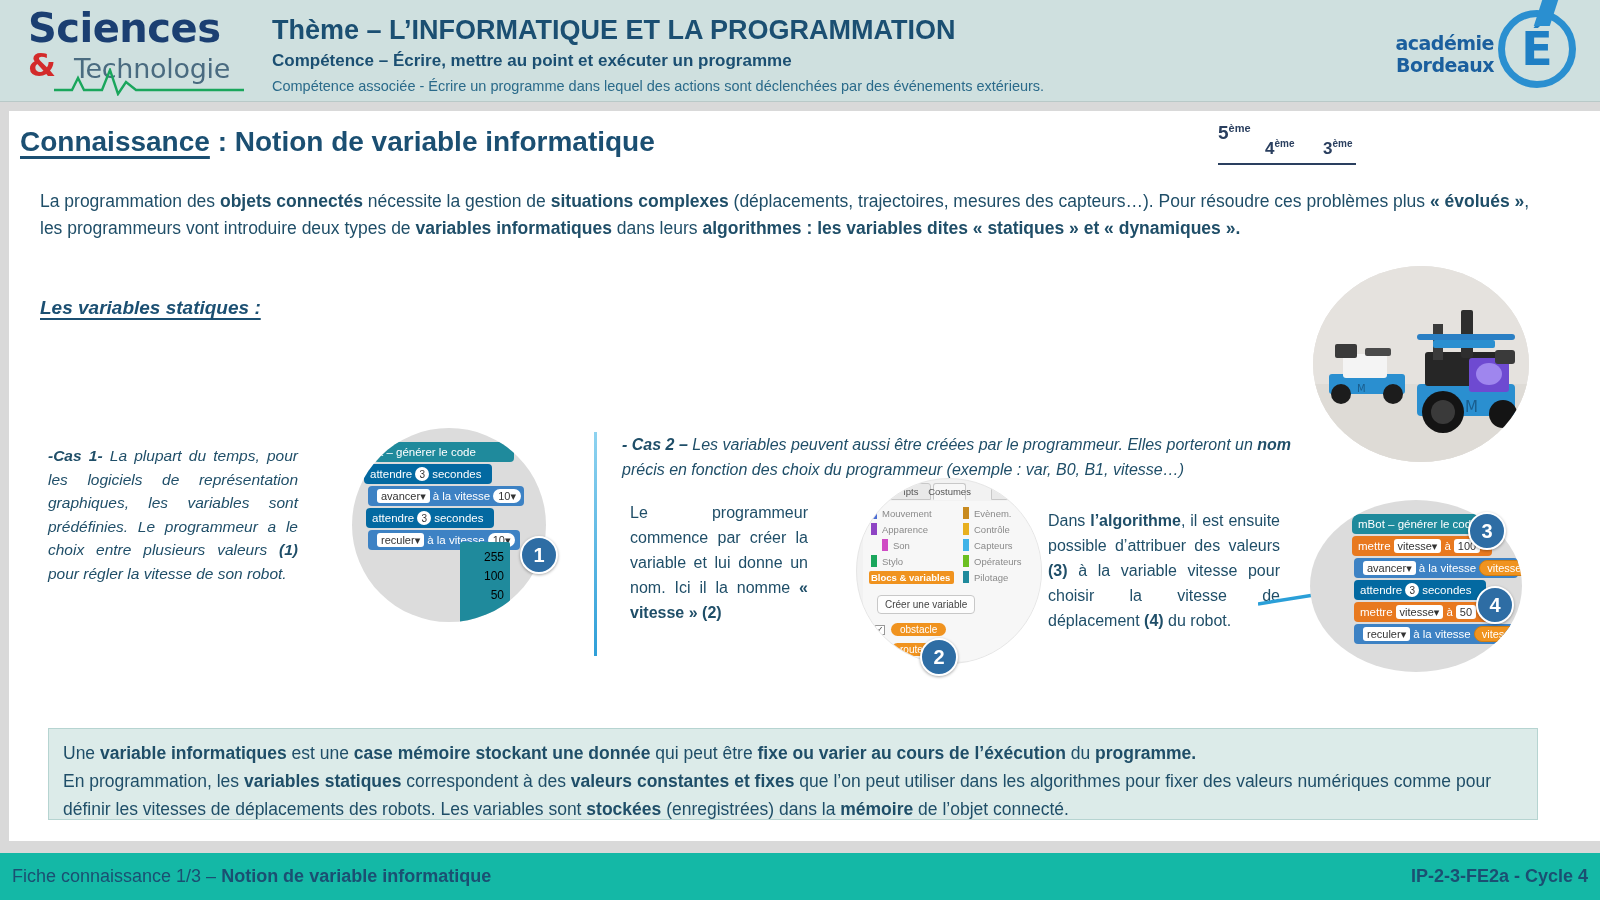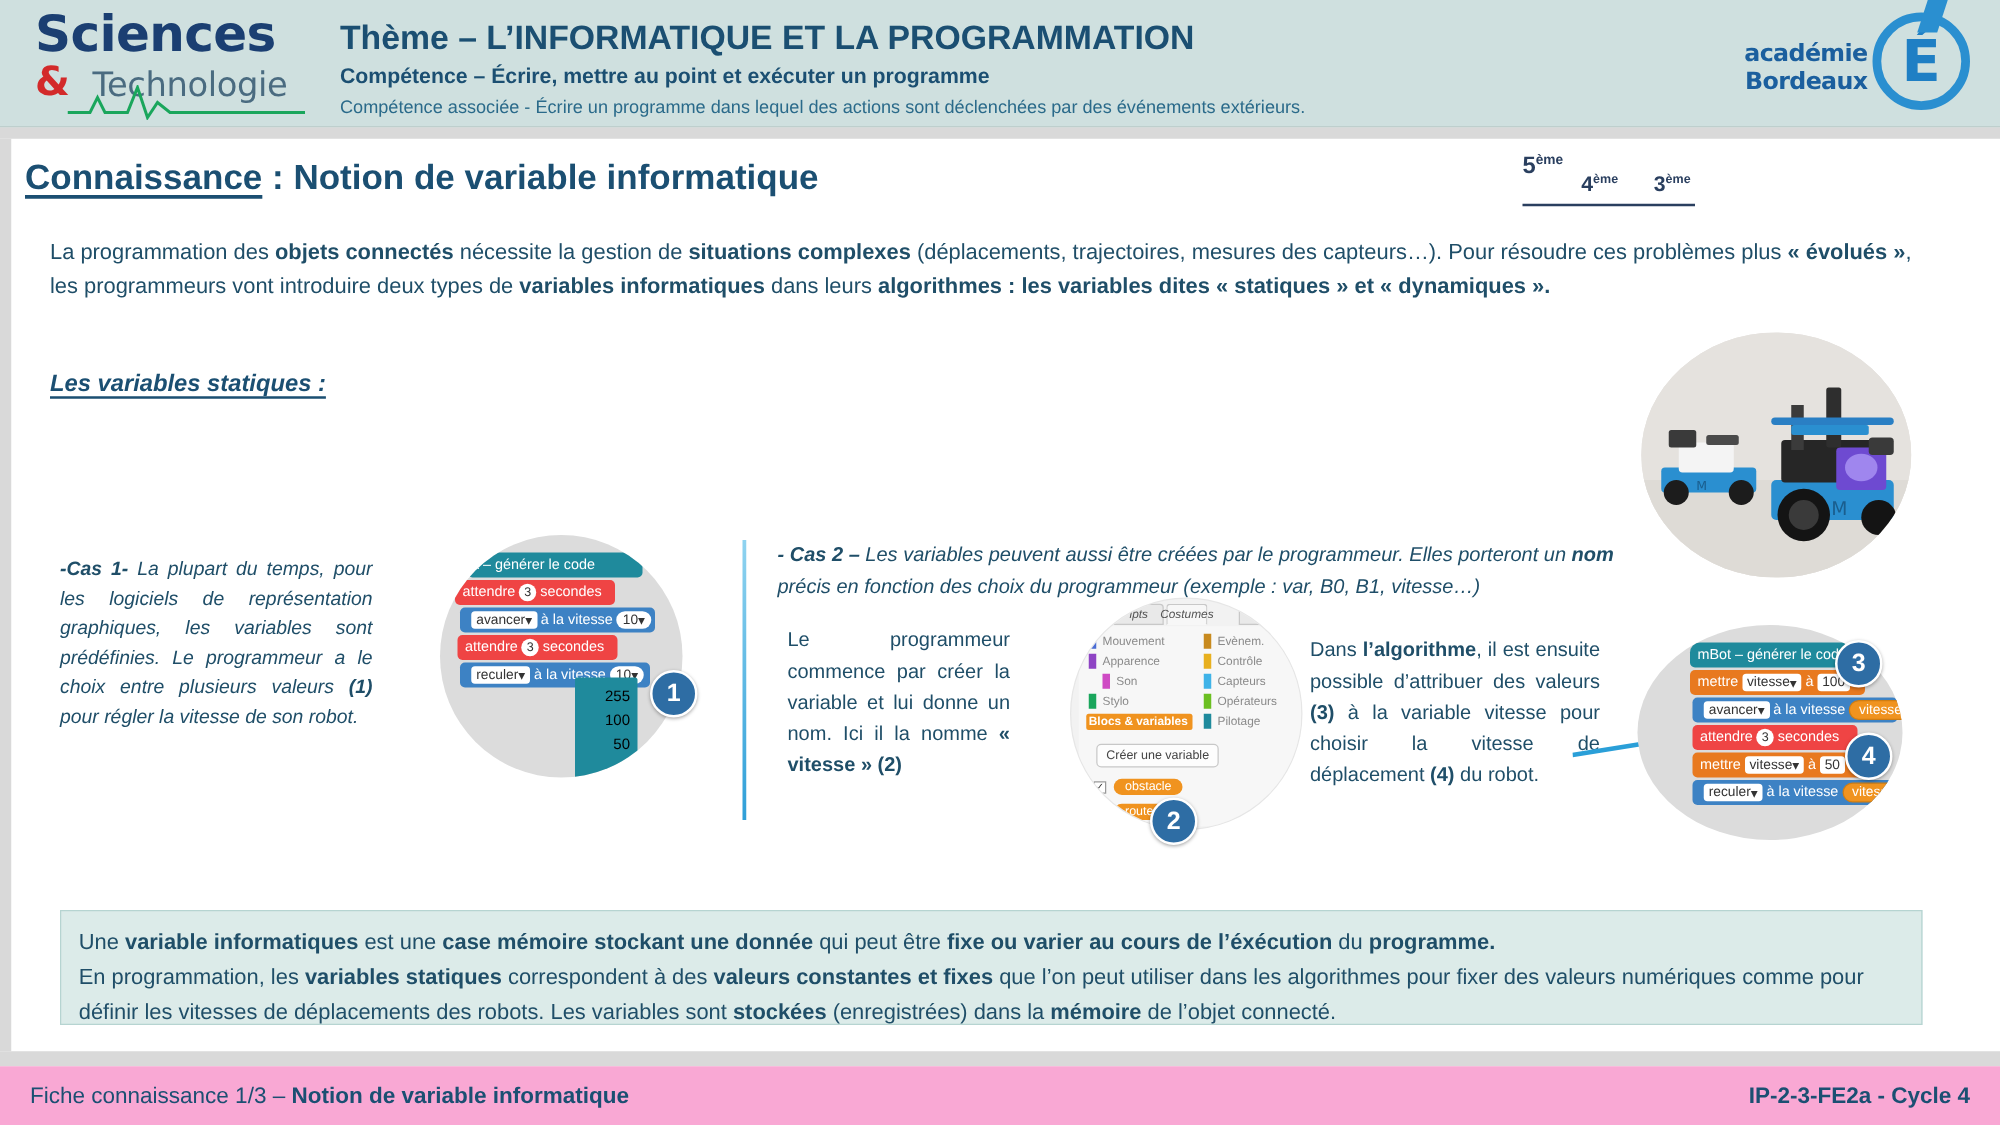--- a/index.html
+++ b/index.html
@@ -122,21 +122,21 @@
     background: linear-gradient(to bottom,#8fd3f0,#2f9fd8);
   }
 
   
   .blk {
     position:absolute; height: 20px; border-radius: 4px;
     font-size: 11.5px; color:#ffffff; display:flex; align-items:center;
     padding: 0 6px; white-space: nowrap; font-family:"Liberation Sans",sans-serif;
   }
   .blk-teal { background:#1f8a9c; }
-  .blk-orange { background:#ef4444; }
+  .blk-orange { background:#0369a1; }
   .blk-blue { background:#3d82c4; }
   .blk-orange2 { background:#e8791f; }
   .pill-white {
     background:#ffffff; color:#333; border-radius: 3px; padding: 0 4px;
     font-size: 11px; margin: 0 3px; display:inline-flex; align-items:center; height:14px;
   }
   .pill-round {
     background:#ffffff; color:#333; border-radius: 8px; padding: 0 5px;
     font-size: 11px; margin: 0 3px; display:inline-flex; align-items:center; height:14px;
   }
@@ -174,21 +174,21 @@
     position:absolute; left: 630px; top: 500px; width: 178px;
     font-size: 16px; line-height: 25px; color:#1f4e68; text-align: justify;
   }
   .col-left2 b { font-weight: 700; }
 
   .circle-scratch {
     position:absolute; left: 856px; top: 478px; width: 186px; height: 186px;
     border-radius: 50%; background:#f2f2f2; overflow:hidden;
     border: 1px solid #e6e6e6;
   }
-  .sc-tabbar { position:absolute; left:0; top:4px; width:186px; height:18px;font-style:italic; }
+  .sc-tabbar { position:absolute; left:0; top:4px; width:186px; height:18px; }
   .sc-tab {
     position:absolute; height:17px; background:#e9e9e9; border:1px solid #c8c8c8;
     font-size:9.5px; color:#555; display:flex; align-items:center; justify-content:center;
     border-radius: 3px 3px 0 0;
   }
   .sc-tab.active { background:#f7f7f7; border-bottom-color:#f7f7f7; }
   .sc-panel { position:absolute; left: 6px; top: 22px; width: 178px; height: 160px; background:#f7f7f7; }
   .cat { position:absolute; font-size:9.5px; color:#8a8a8a; display:flex; align-items:center; }
   .cat .swatch { width:6px; height:12px; margin-right:5px; display:inline-block; }
   .cat.sel {
@@ -224,22 +224,22 @@
     position:absolute; left: 48px; top: 728px; width: 1490px; height: 92px;
     background: #dcebe9; border: 1px solid #b6d4d1;
     padding: 10px 14px;
     font-size: 17.5px; line-height: 28px; color:#1f4e68;
   }
   .summary b { font-weight: 700; }
 
   
   .footer-gray { position:absolute; left:0; top:841px; width:1600px; height:12px; background:#d9d9d9; }
   .footer {
-    position:absolute; left:0; top:853px; width:1600px; height:47px; background:#f9a8d4;
-    display:flex; align-items:center; justify-content:space-between; padding: 0 24px;
+    position:absolute; left:0; top:853px; width:1600px; height:47px; background:#14b8a6;
+    display:flex; align-items:center; justify-content:space-between; padding: 0 12px;
   }
   .footer-left { font-size: 18px; color:#1b4f72; }
   .footer-left b { font-weight:700; }
   .footer-right { font-size: 18px; font-weight:700; color:#1b4f72; }
 </style>
 </head>
 <body>
 
 <div class="page">
 

